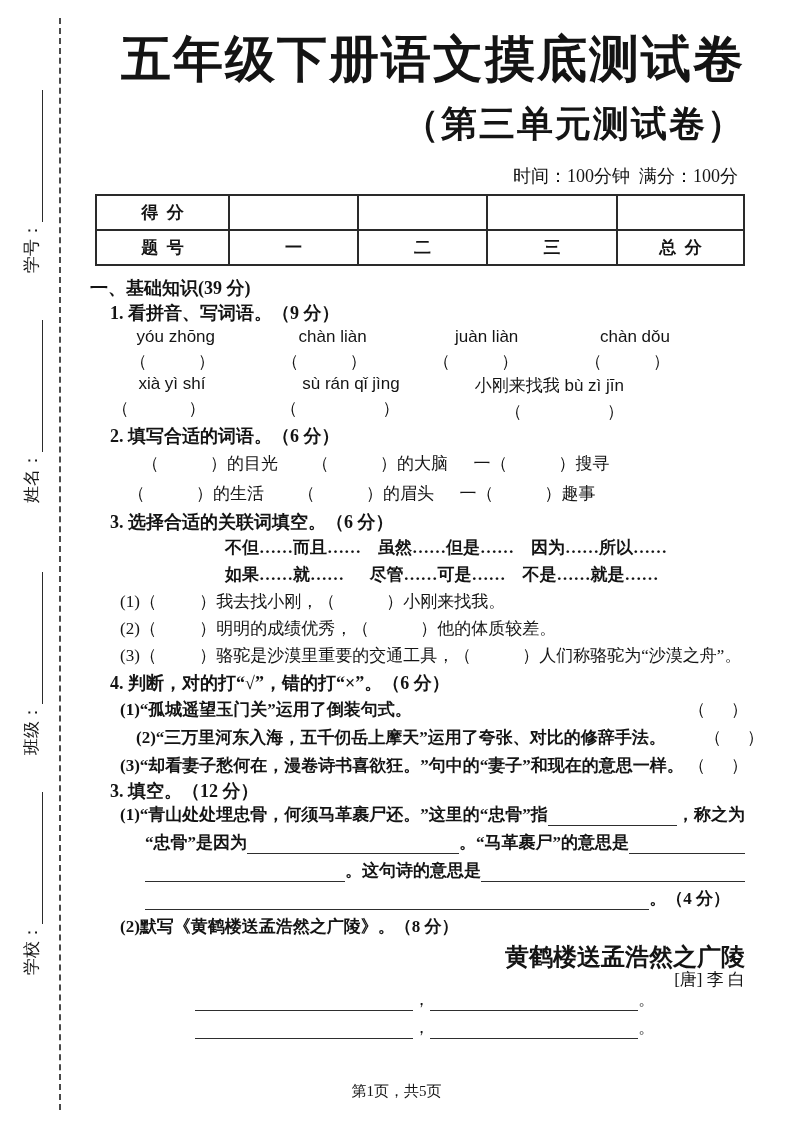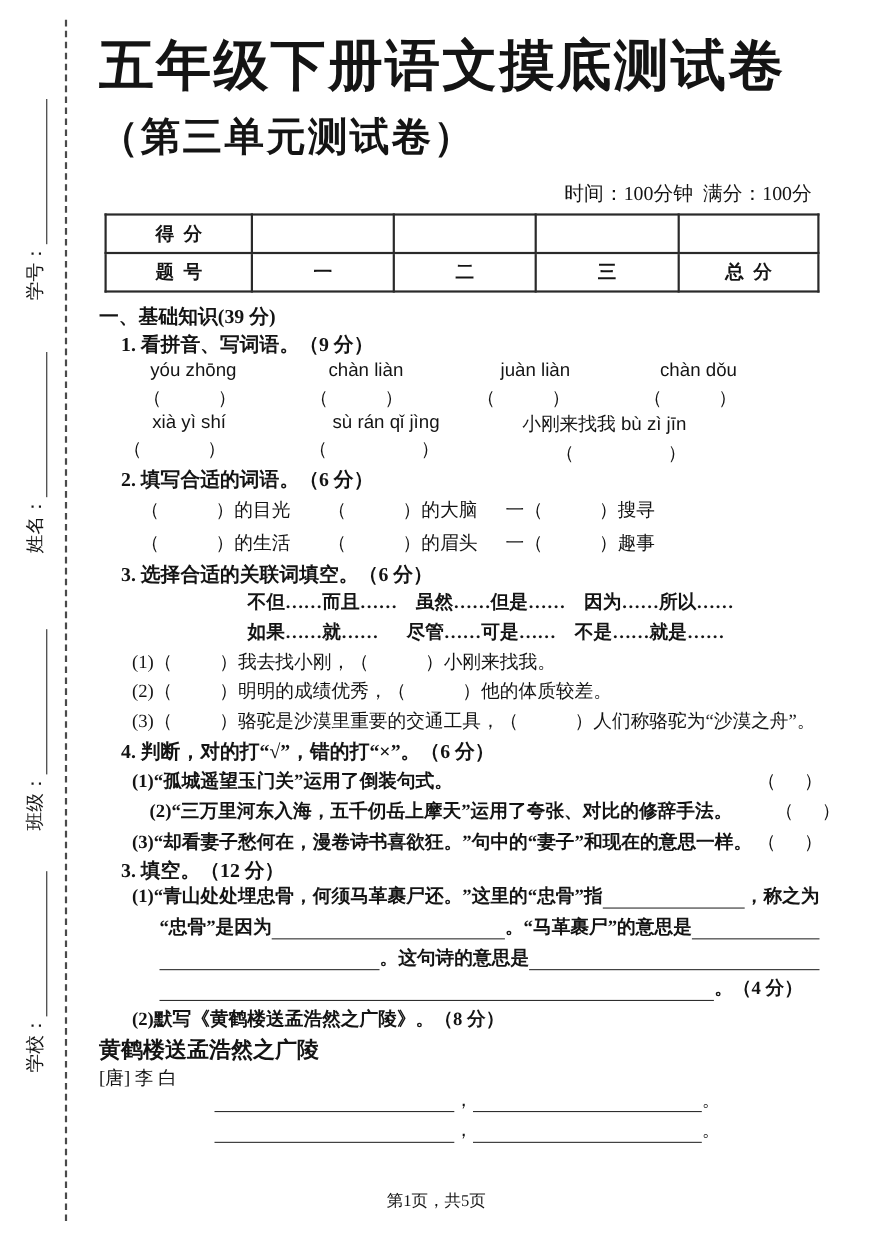--- a/index.html
+++ b/index.html
@@ -4,21 +4,21 @@
 <style>
   html,body{margin:0;padding:0;background:#e8e8e8;}
   #page{
     position:relative;width:793px;height:1122px;background:#ffffff;
     font-family:"Liberation Serif","DejaVu Serif",serif;color:#141414;
     overflow:hidden;margin:0 auto;
   }
   .abs{position:absolute;}
   .pre{white-space:pre;}
   .bold{font-weight:bold;}
-  .center{text-align:left;}
+  .center{text-align:right;}
 
   
   #seal-line{left:59px;top:18px;height:1092px;width:0;border-left:2px dashed #4a4a4a;}
   .side-field{
     width:190px;height:24px;display:flex;align-items:flex-end;
     transform:rotate(-90deg);font-size:17px;white-space:nowrap;
   }
   .side-field .lbl{line-height:22px;}
   .side-field .ln{display:inline-block;width:132px;height:18px;border-bottom:1.6px solid #2b2b2b;}
 
@@ -137,21 +137,21 @@
       <span class="py">sù rán qǐ jìng</span>
       <span class="bl">（                    ）</span>
     </div>
     <div class="py-item">
       <span class="py">小刚来找我 bù zì jīn</span>
       <span class="bl">（                    ）</span>
     </div>
   </div>
 
   <div class="abs h" style="left:110px;top:424px;">2. 填写合适的词语。（6 分）</div>
-  <div class="abs t pre" style="left:128px;top:452px;">（            ）的目光        （            ）的大脑      一（            ）搜寻</div>
+  <div class="abs t pre" style="left:142px;top:452px;">（            ）的目光        （            ）的大脑      一（            ）搜寻</div>
   <div class="abs t pre" style="left:128px;top:482px;">（            ）的生活        （            ）的眉头      一（            ）趣事</div>
 
   <div class="abs h" style="left:110px;top:510px;">3. 选择合适的关联词填空。（6 分）</div>
   <div class="abs t pre bold" style="left:225px;top:536px;">不但……而且……    虽然……但是……    因为……所以……</div>
   <div class="abs t pre bold" style="left:225px;top:563px;">如果……就……      尽管……可是……    不是……就是……</div>
   <div class="abs t pre" style="left:120px;top:590px;">(1)（          ）我去找小刚，（            ）小刚来找我。</div>
   <div class="abs t pre" style="left:120px;top:617px;text-align:right;">(2)（          ）明明的成绩优秀，（            ）他的体质较差。</div>
   <div class="abs t pre" style="left:120px;top:644px;">(3)（          ）骆驼是沙漠里重要的交通工具，（            ）人们称骆驼为“沙漠之舟”。</div>
 
   <div class="abs h" style="left:110px;top:671px;">4. 判断，对的打“√”，错的打“×”。（6 分）</div>
@@ -185,21 +185,21 @@
     <span class="u" style="width:200px"></span>
     <span class="t bold">。这句诗的意思是</span>
     <span class="u grow"></span>
   </div>
   <div class="abs line-flex" style="left:145px;top:887px;width:585px;">
     <span class="u grow"></span>
     <span class="t bold">。（4 分）</span>
   </div>
 
   <div class="abs t bold" style="left:120px;top:915px;font-size:17px;">(2)默写《黄鹤楼送孟浩然之广陵》。（8 分）</div>
-  <div class="abs center bold" style="left:90px;top:941px;width:655px;font-size:20px;">黄鹤楼送孟浩然之广陵</div>
+  <div class="abs center bold" style="left:90px;top:941px;width:655px;font-size:24px;">黄鹤楼送孟浩然之广陵</div>
   <div class="abs center" style="left:90px;top:968px;width:655px;font-size:17px;">[唐] 李  白</div>
 
   <div class="abs line-flex" style="left:195px;top:988px;width:460px;">
     <span class="u" style="width:218px"></span>
     <span class="t">，</span>
     <span class="u grow"></span>
     <span class="t">。</span>
   </div>
   <div class="abs line-flex" style="left:195px;top:1016px;width:460px;">
     <span class="u" style="width:218px"></span>

